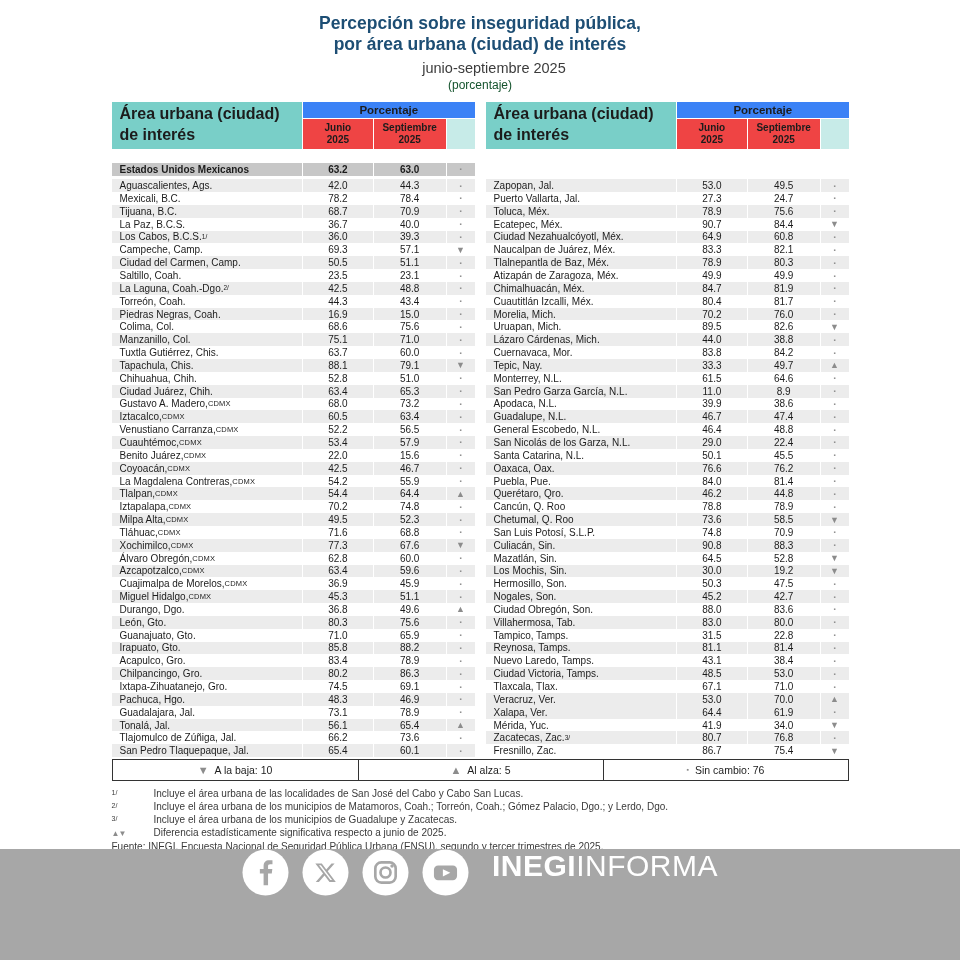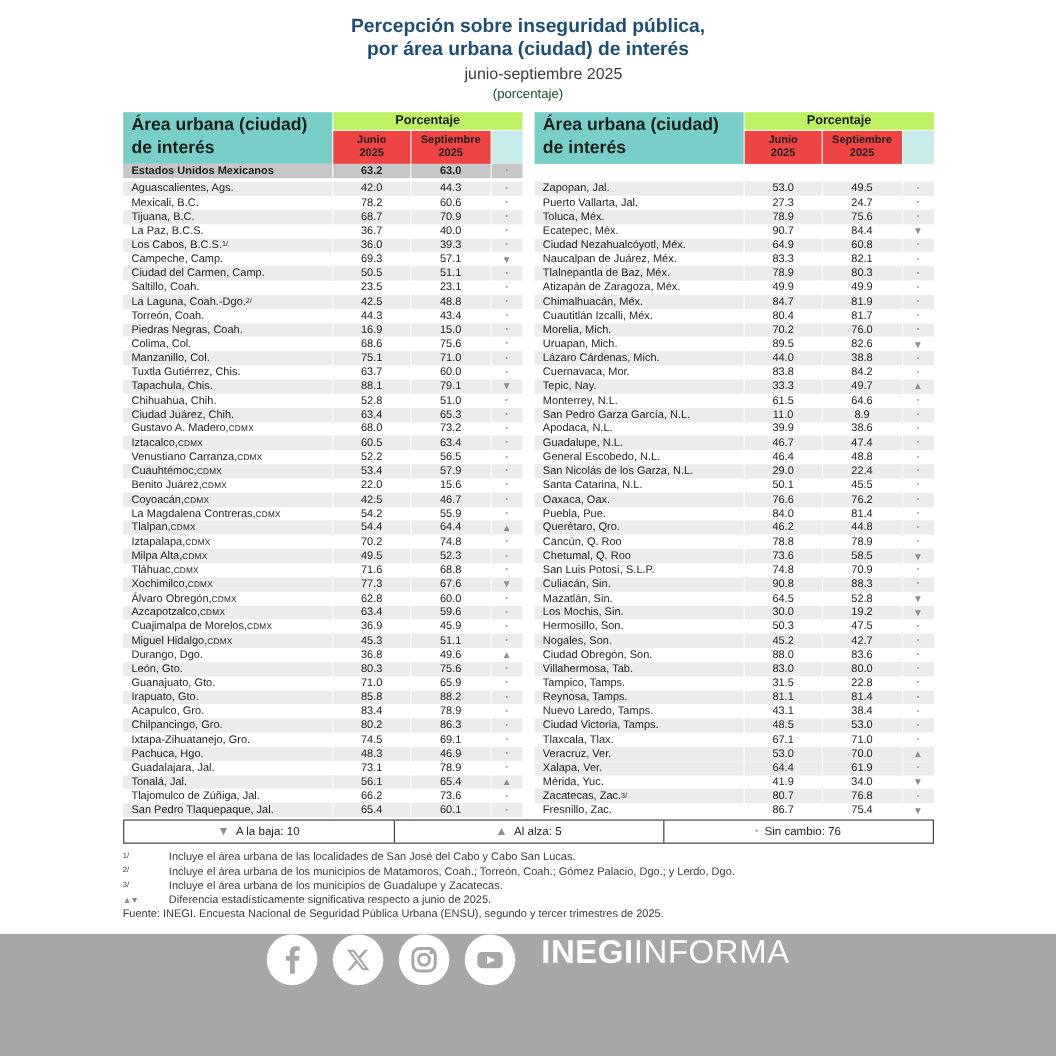--- a/index.html
+++ b/index.html
@@ -11,27 +11,27 @@
   .t1 { font-size:17.5px; font-weight:bold; color:#1d4e74; line-height:1.22; }
   .t2 { font-size:14.5px; color:#3c3c3c; margin-top:4px;padding-left:28px; }
   .t3 { font-size:12px; color:#14532d; margin-top:2px; }
 
   
   .tables { width:737px; margin:10px auto 0; display:flex; gap:11px; align-items:flex-start; }
   .tbl { flex:1; font-size:10px; color:#1c1c1c; }
   .thead { display:grid; grid-template-columns:52.5% 19.2% 19.8% auto; grid-template-rows:16px 30px; gap:1px; }
   .h-name { grid-row:1/3; background:#79cfc8; font-weight:bold; font-size:16px; line-height:1.3;
             display:flex; align-items:center; padding-left:8px; }
-  .h-group { grid-column:2/5; background:#bef264; font-weight:bold; font-size:11.5px;
+  .h-group { grid-column:2/5; background:#3b82f6; font-weight:bold; font-size:11.5px;
              display:flex; align-items:center; justify-content:center; }
   .h-sub { background:#ef4444; font-weight:bold; font-size:10px; text-align:center;
            display:flex; align-items:center; justify-content:center; line-height:1.15; white-space:pre-line; }
   .h-ind { background:#c7ebe8; }
 
-  .tbody { margin-top:0; }
+  .tbody { margin-top:14px; }
   .row { display:grid; grid-template-columns:52.5% 19.2% 19.8% auto; gap:1px; height:12.85px; }
   .row > div { display:flex; align-items:center; }
   .c-name { padding-left:8px; white-space:nowrap; overflow:hidden; }
   .c-num { justify-content:center; }
   .c-ind { justify-content:center; }
   .row.alt > div { background:#ececec; }
   .row.nat { height:13px; font-weight:bold; }
   .row.nat > div { background:#c7c7c7; }
   .gap { height:3.5px; }
   .spacer { height:16.5px; }
@@ -102,21 +102,21 @@
             <div class="c-name">Aguascalientes, Ags.</div>
             <div class="c-num">42.0</div>
             <div class="c-num">44.3</div>
             <div class="c-ind">
               <span class="sq-same">▪</span>
             </div>
           </div>
           <div class="row">
             <div class="c-name">Mexicali, B.C.</div>
             <div class="c-num">78.2</div>
-            <div class="c-num">60.6</div>
+            <div class="c-num">78.4</div>
             <div class="c-ind">
               <span class="sq-same">▪</span>
             </div>
           </div>
           <div class="row alt">
             <div class="c-name">Tijuana, B.C.</div>
             <div class="c-num">68.7</div>
             <div class="c-num">70.9</div>
             <div class="c-ind">
               <span class="sq-same">▪</span>

